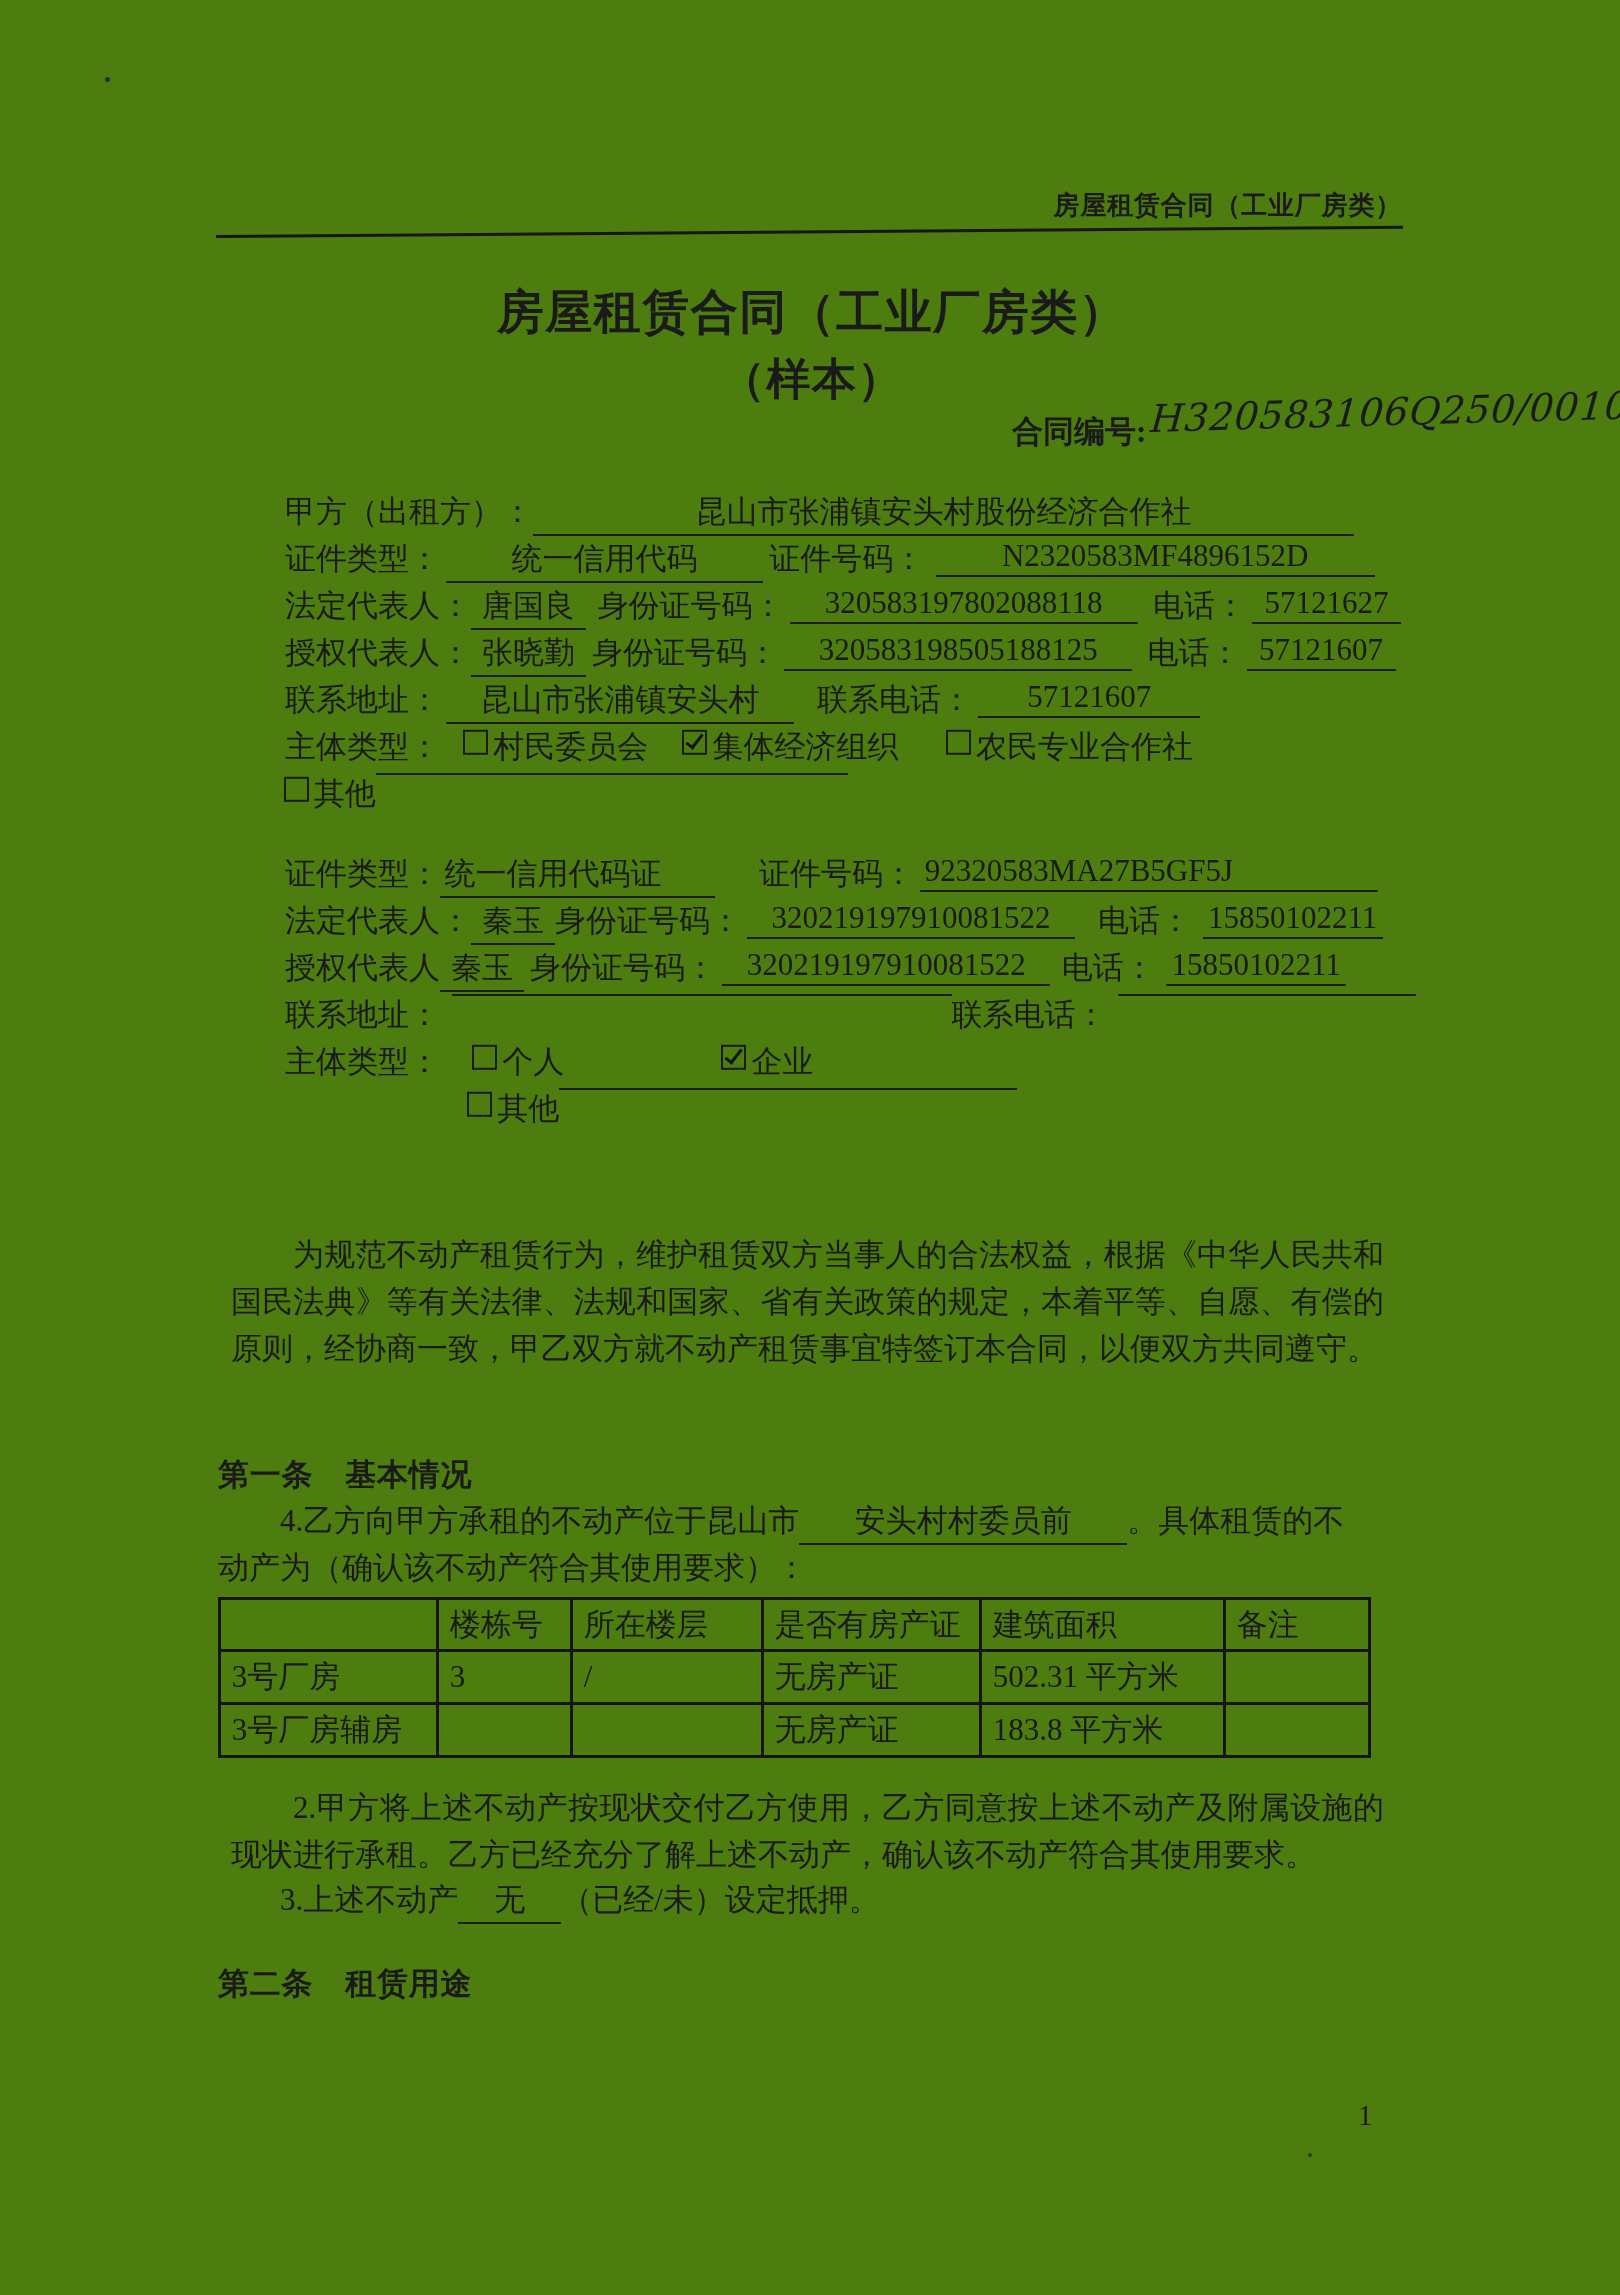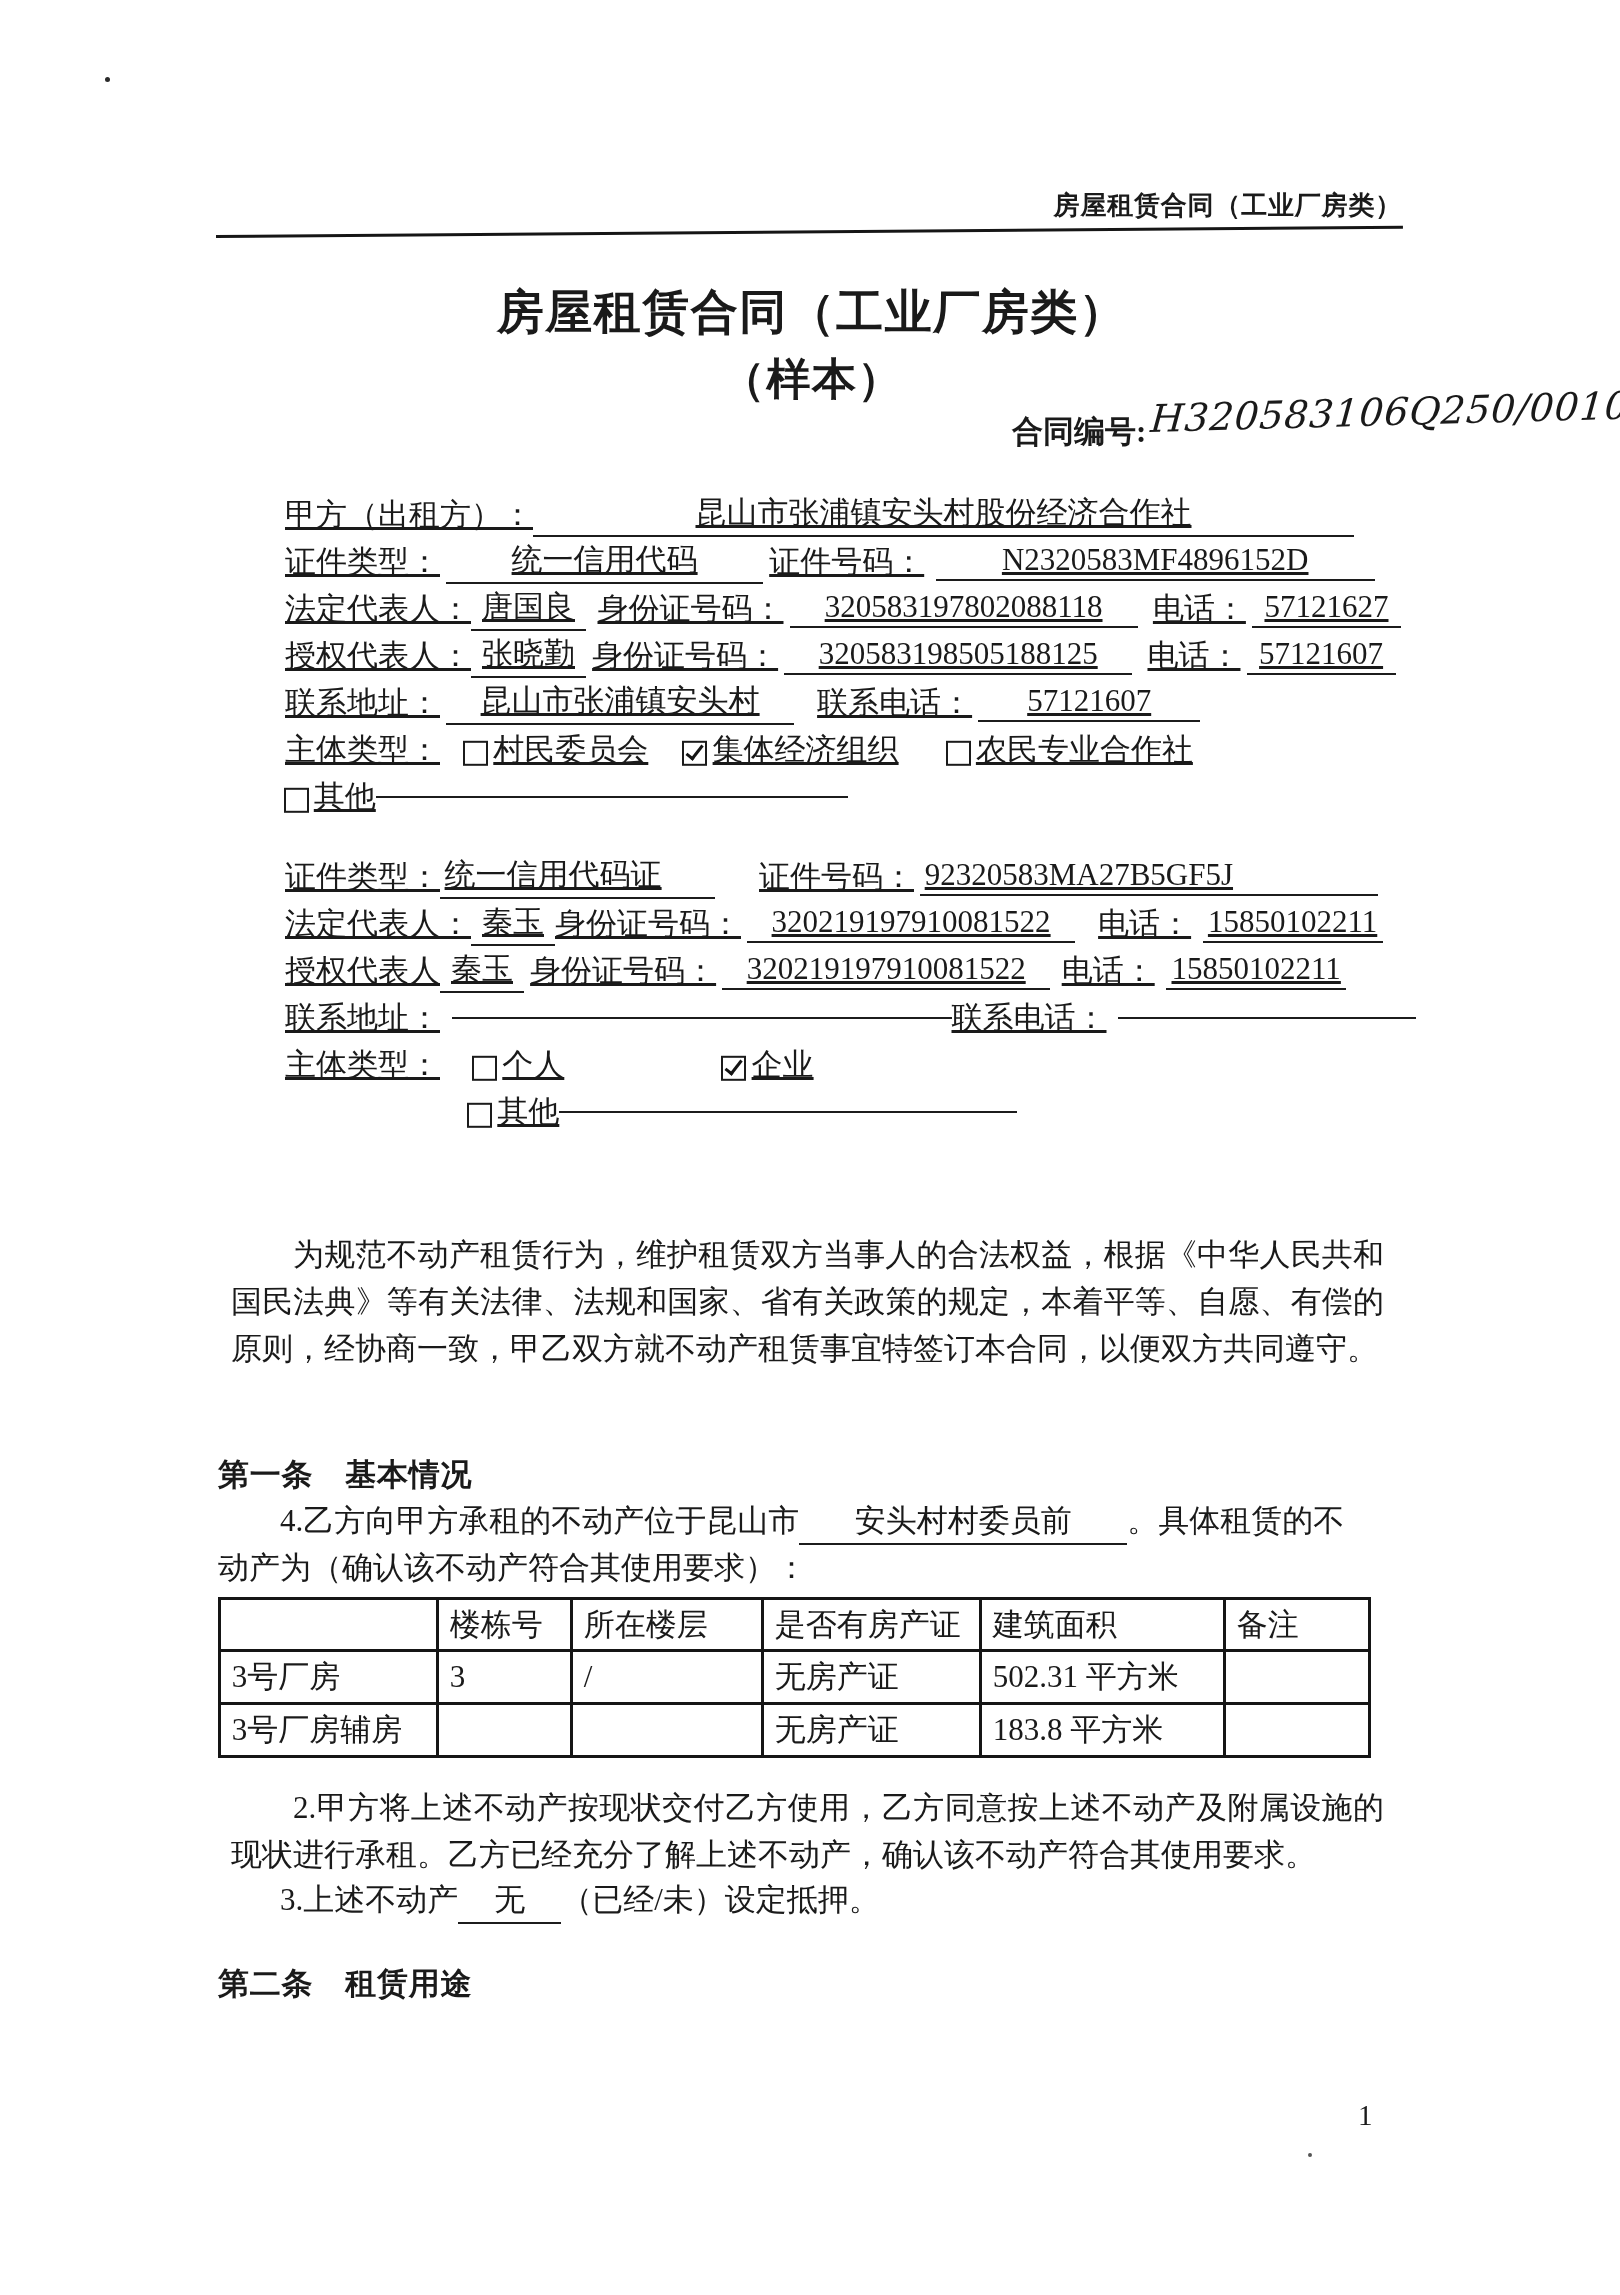--- a/index.html
+++ b/index.html
@@ -1,21 +1,21 @@
 <!DOCTYPE html>
 <html style="font-size:12.2px"><head>
 <meta charset="utf-8">
 <style>
   * { margin:0; padding:0; box-sizing:border-box; }
   html,body { background:#e8e8e6; }
   .page {
     position:relative;
     width:1621px; height:2295px;
     margin:0 auto;
-    background:#ffffff;
+    background:#4d7c0f;
     color:#1a1a1a;
     font-family:"Liberation Serif","DejaVu Serif",serif;
     overflow:hidden;
   }
   
   .hdr-right {
     position:absolute; top:188px; right:219px;
     font-size:26px; font-weight:600; letter-spacing:0.8px;
     white-space:nowrap;
   }
@@ -34,21 +34,21 @@
   .cn-value {
     font-size:38px; font-style:italic; letter-spacing:0.8px;
     font-family:"DejaVu Serif","Liberation Serif",serif;
     transform:rotate(-1.6deg) skewX(-6deg); transform-origin:left bottom;
     padding-left:3.1px;
   }
   
   .party { position:absolute; left:285px; width:1146px; font-size:31px; }
   .party-a { top:491px; }
   .party-b { top:853px; }
-  .row { display:flex; align-items:center; height:47px; white-space:nowrap;text-decoration:underline; }
+  .row { display:flex; align-items:flex-start; height:47px; white-space:nowrap; }
   .lbl { flex:0 0 auto; }
   .u { display:inline-block; border-bottom:2.3px solid #1c1c1c; padding:0 4.6px 0.8px 4.6px; }
   .u.ctr { text-align:center; }
   .blank { display:inline-block; border-bottom:2.3px solid #1c1c1c; }
   .gap8{margin-left:6.1px}.gap15{margin-left:11.5px}.gap20{margin-left:15.3px}.gap30{margin-left:23px}
   .cb {
     flex:0 0 auto; width:25px; height:25px; border:2.3px solid #1b1b1b;
     position:relative; transform:translateY(3.8px); margin-right:5.3px;
   }
   .cb .tick { position:absolute; left:6.1px; top:-1.5px; width:9.2px; height:18.3px;

